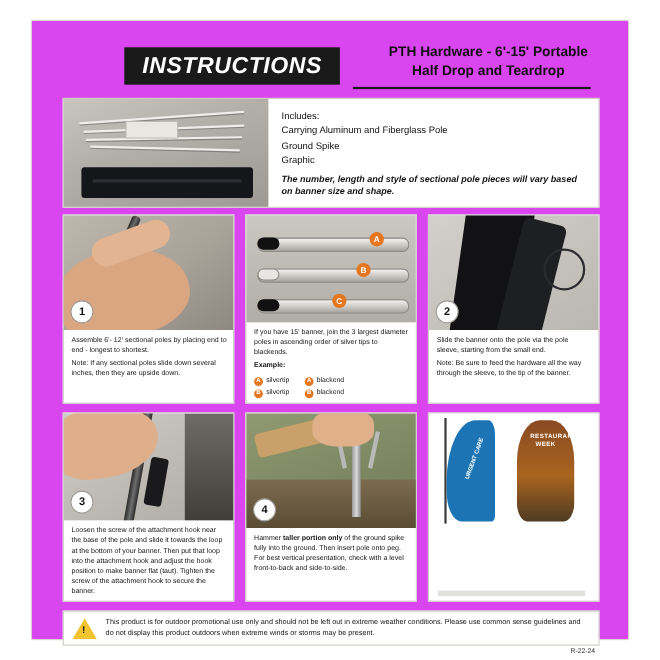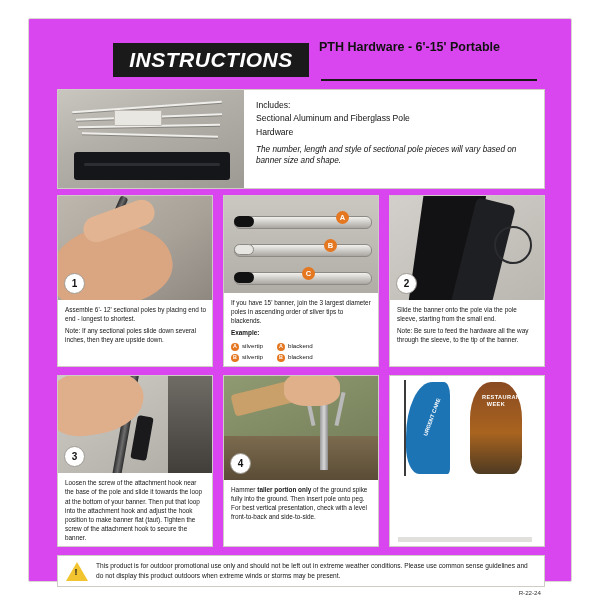--- a/index.html
+++ b/index.html
@@ -55,20 +55,21 @@
     display: flex;
     align-items: center;
     justify-content: center;
     box-sizing: border-box;
   }
   .header-title {
     position: absolute;
     left: 290px;
     top: 12px;
     width: 250px;
+    text-align: center;
     font-size: 12.5px;
     font-weight: bold;
     color: #111111;
     line-height: 1.35;
   }
   .header-title .line2 { display: block; }
   .header-rule {
     position: absolute;
     left: 292px;
     top: 52px;
@@ -147,21 +148,21 @@
   .kit-text {
     flex: 1 1 auto;
     padding: 9px 10px 6px 12px;
     font-size: 8.6px;
     color: #111111;
     line-height: 1.55;
   }
   .kit-text .includes-head { font-weight: normal; }
   .kit-note {
     margin-top: 5px;
-    font-weight: normal;
+    font-weight: bold;
     font-style: italic;
     font-size: 8.2px;
     line-height: 1.35;
   }
 
   
   .row {
     position: absolute;
     left: 28px;
     width: 488px;
@@ -562,37 +563,39 @@
 </head>
 <body>
 
 <div class="page">
   <div class="sheet">
 
     <div class="header">
       <div class="instructions-badge">INSTRUCTIONS</div>
       <div class="header-title">
         <span>PTH Hardware - 6'-15' Portable</span>
+        <span class="line2">Half Drop and Teardrop</span>
       </div>
       <div class="header-rule"></div>
     </div>
 
     <div class="panel kit-panel">
       <div class="kit-photo photo">
         <div class="pole p1"></div>
         <div class="pole p2"></div>
         <div class="pole p3"></div>
         <div class="pole p4"></div>
         <div class="label-tag"></div>
         <div class="bag"></div>
       </div>
       <div class="kit-text">
         <div class="includes-head">Includes:</div>
-        <div>Sectional Aluminum and Fiberglass Pole</div>
-        <div>Hardware</div>
+        <div>Carrying Aluminum and Fiberglass Pole</div>
+        <div>Ground Spike</div>
+        <div>Graphic</div>
         <div class="kit-note">The number, length and style of sectional pole pieces will vary based on banner size and shape.</div>
       </div>
     </div>
 
     <div class="row row-1">
 
       <div class="cell">
         <div class="cell-photo ph1 photo">
           <div class="rod"></div>
           <div class="rod2"></div>

